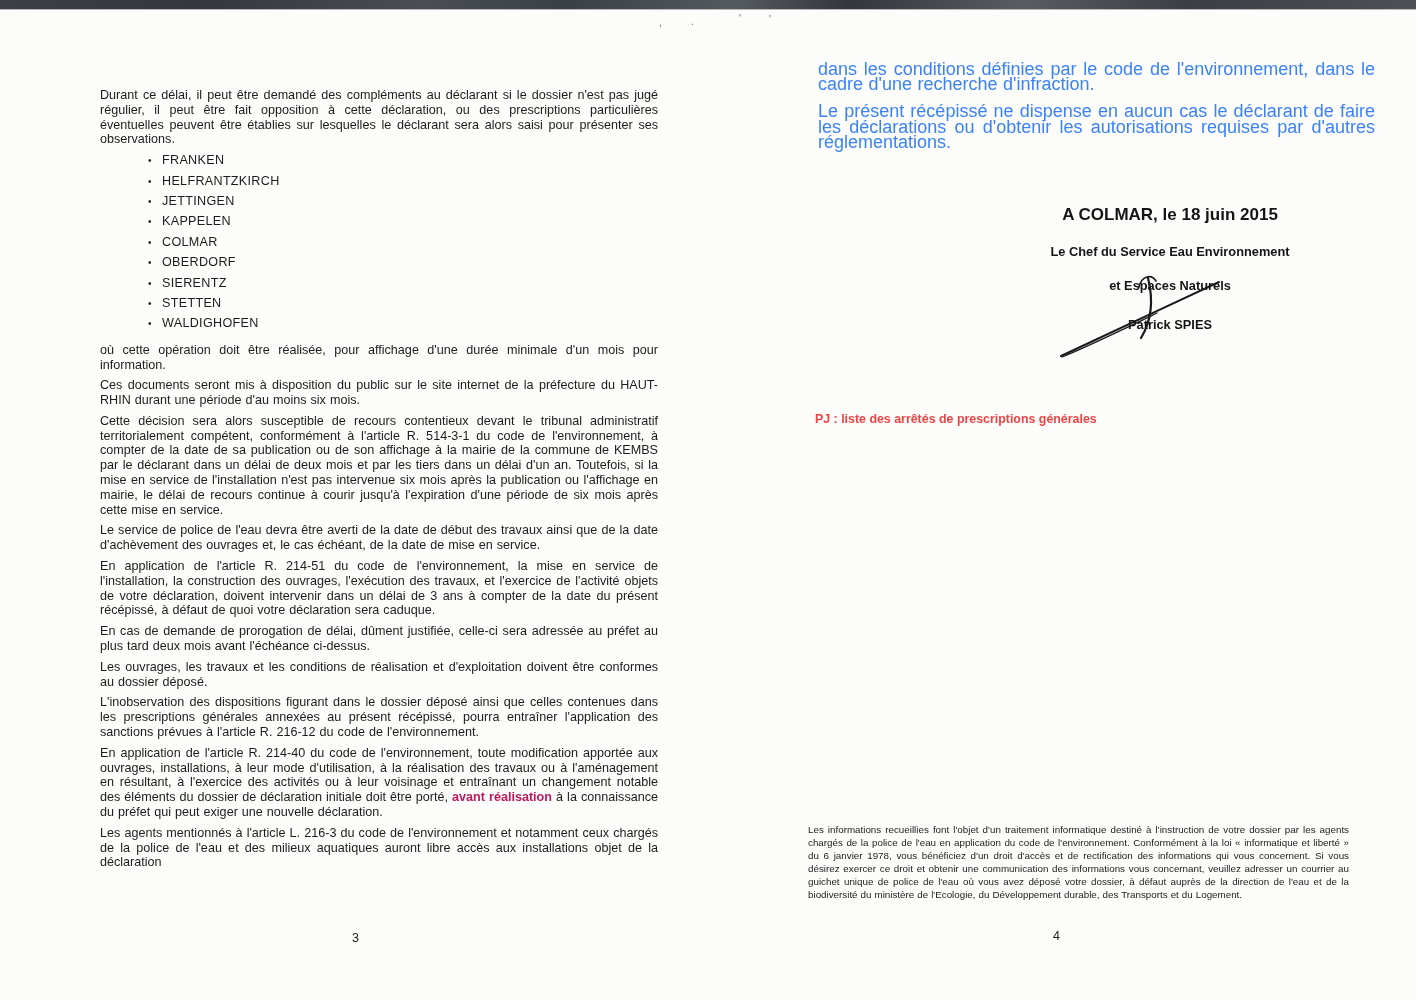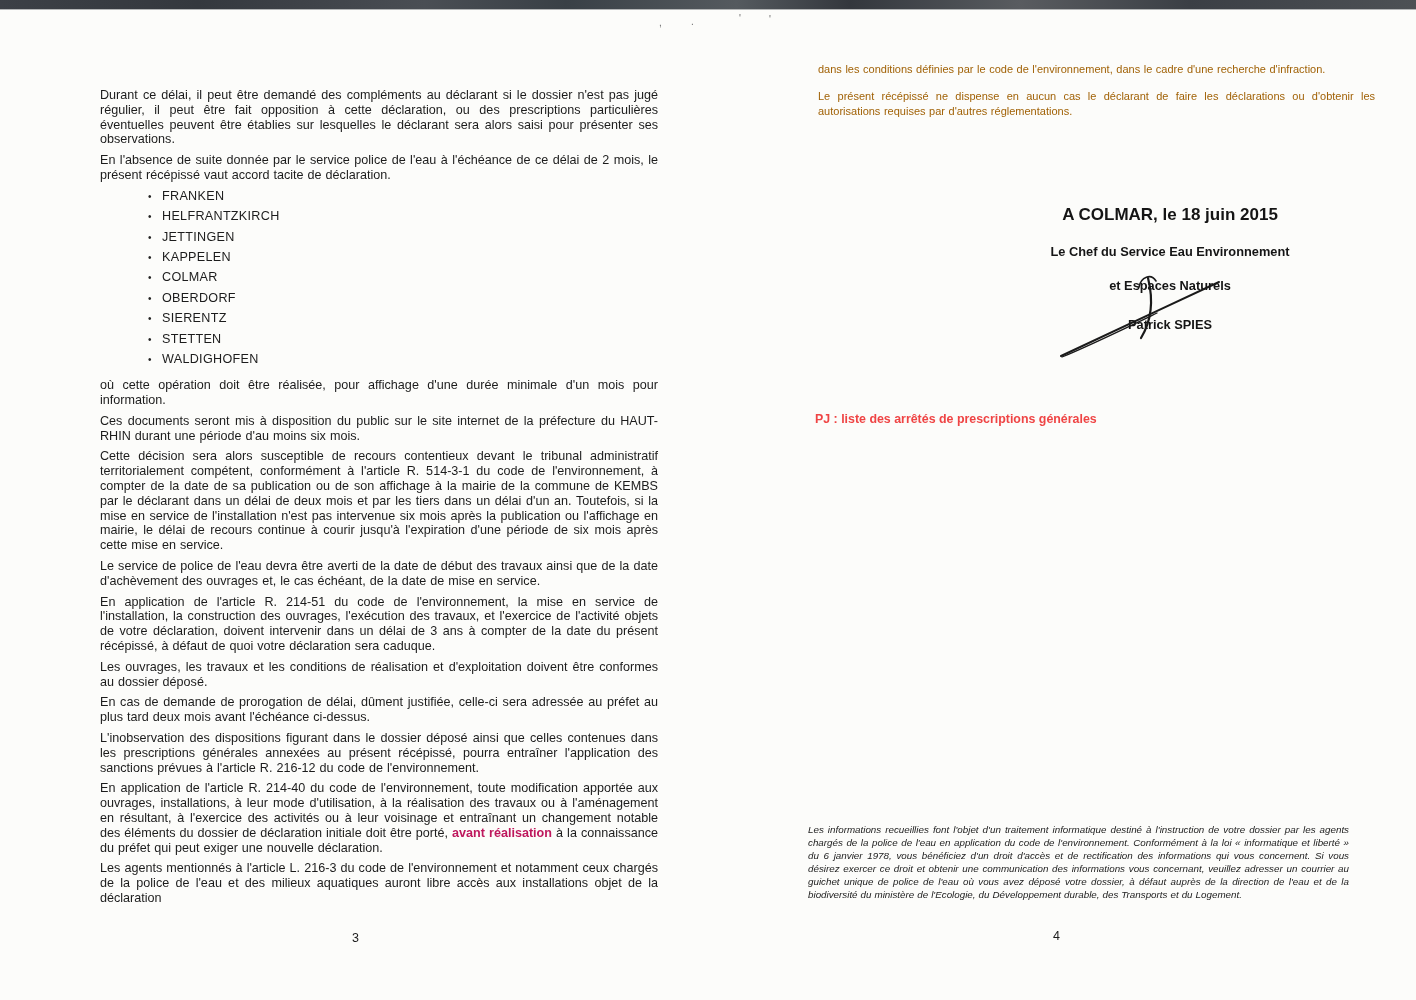--- a/index.html
+++ b/index.html
@@ -36,22 +36,22 @@
   b, .b { font-weight: bold; color: #be185d; }
 
   .commune-list { margin: 2px 0 6px 0; }
   .commune-row { display: flex; align-items: baseline; height: 20.4px; padding-left: 48px; }
   .commune-row .bullet { width: 14px; font-size: 10px; color: #222; }
   .commune-row .commune-label { letter-spacing: 0.3px; }
 
   
   .col-right {
     position: absolute; left: 818px; top: 62px; width: 557px;
-    font-size: 11px; line-height: 15.2px; word-spacing: 0.5px;
-    color: #a16207;
+    font-size: 18px; line-height: 15.2px; word-spacing: 0.5px;
+    color: #3b82f6;
   }
   .col-right p { margin: 0 0 12px 0; }
 
   .sign-block {
     position: absolute; left: 1005px; top: 205px; width: 330px;
     text-align: center; color: #151515;
   }
   .sign-date { font-weight: bold; font-size: 17px; margin-bottom: 16px; }
   .sign-title { font-weight: bold; font-size: 12.8px; line-height: 15px; margin-top: 19px; }
   .sign-name { font-weight: bold; font-size: 12.8px; margin-top: 24px; }
@@ -62,41 +62,40 @@
   }
 
   .pj-line {
     position: absolute; left: 815px; top: 412px;
     font-weight: bold; font-size: 12.4px; color: #ef4444;
   }
 
   .fine-print {
     position: absolute; left: 808px; top: 824px; width: 541px;
     font-size: 9.8px; line-height: 12.9px; text-align: justify;
-    color: #222; word-spacing: 0.3px; font-style: italic;
+    color: #222; word-spacing: 0.3px;
   }
 
   .page-num { position: absolute; font-size: 12.5px; color: #1c1c1c; }
   .page-num-3 { left: 352px; top: 931px; }
   .page-num-4 { left: 1053px; top: 929px; }
 </style>
 </head>
 <body>
 
 <div class="sheet">
 
   <div class="scan-band"></div>
   <span class="top-mark" style="left:659px;top:18px;">,</span>
   <span class="top-mark" style="left:691px;top:17px;">.</span>
   <span class="top-mark" style="left:739px;top:14px;">'</span>
   <span class="top-mark" style="left:769px;top:15px;">'</span>
 
   <div class="col-left">
     <p class="j">Durant ce délai, il peut être demandé des compléments au déclarant si le dossier n'est pas jugé régulier, il peut être fait opposition à cette déclaration, ou des prescriptions particulières éventuelles peuvent être établies sur lesquelles le déclarant sera alors saisi pour présenter ses observations.</p>
-    <p class="j">En l'absence de suite donnée par le service police de l'eau à l'échéance de ce délai de 2 mois, le présent récépissé vaut accord tacite de déclaration.</p>
 
     <div class="commune-list">
       <div class="commune-row">
         <span class="bullet">•</span>
         <span class="commune-label">FRANKEN</span>
       </div>
       <div class="commune-row">
         <span class="bullet">•</span>
         <span class="commune-label">HELFRANTZKIRCH</span>
       </div>
@@ -128,22 +127,22 @@
         <span class="bullet">•</span>
         <span class="commune-label">WALDIGHOFEN</span>
       </div>
     </div>
 
     <p class="j">où cette opération doit être réalisée, pour affichage d'une durée minimale d'un mois pour information.</p>
     <p class="j">Ces documents seront mis à disposition du public sur le site internet de la préfecture du HAUT-RHIN durant une période d'au moins six mois.</p>
     <p class="j">Cette décision sera alors susceptible de recours contentieux devant le tribunal administratif territorialement compétent, conformément à l'article R. 514-3-1 du code de l'environnement, à compter de la date de sa publication ou de son affichage à la mairie de la commune de KEMBS par le déclarant dans un délai de deux mois et par les tiers dans un délai d'un an. Toutefois, si la mise en service de l'installation n'est pas intervenue six mois après la publication ou l'affichage en mairie, le délai de recours continue à courir jusqu'à l'expiration d'une période de six mois après cette mise en service.</p>
     <p class="j">Le service de police de l'eau devra être averti de la date de début des travaux ainsi que de la date d'achèvement des ouvrages et, le cas échéant, de la date de mise en service.</p>
     <p class="j">En application de l'article R. 214-51 du code de l'environnement, la mise en service de l'installation, la construction des ouvrages, l'exécution des travaux, et l'exercice de l'activité objets de votre déclaration, doivent intervenir dans un délai de 3 ans à compter de la date du présent récépissé, à défaut de quoi votre déclaration sera caduque.</p>
+    <p class="j">En cas de demande de prorogation de délai, dûment justifiée, celle-ci sera adressée au préfet au plus tard deux mois avant l'échéance ci-dessus.</p>
     <p class="j">Les ouvrages, les travaux et les conditions de réalisation et d'exploitation doivent être conformes au dossier déposé.</p>
-    <p class="j">En cas de demande de prorogation de délai, dûment justifiée, celle-ci sera adressée au préfet au plus tard deux mois avant l'échéance ci-dessus.</p>
     <p class="j">L'inobservation des dispositions figurant dans le dossier déposé ainsi que celles contenues dans les prescriptions générales annexées au présent récépissé, pourra entraîner l'application des sanctions prévues à l'article R. 216-12 du code de l'environnement.</p>
     <p class="j"><span>En application de l'article R. 214-40 du code de l'environnement, toute modification apportée aux ouvrages, installations, à leur mode d'utilisation, à la réalisation des travaux ou à l'aménagement en résultant, à l'exercice des activités ou à leur voisinage et entraînant un changement notable des éléments du dossier de déclaration initiale doit être porté, </span><b>avant réalisation</b><span> à la connaissance du préfet qui peut exiger une nouvelle déclaration.</span></p>
     <p class="j">Les agents mentionnés à l'article L. 216-3 du code de l'environnement et notamment ceux chargés de la police de l'eau et des milieux aquatiques auront libre accès aux installations objet de la déclaration</p>
   </div>
 
   <span class="page-num page-num-3">3</span>
 
   <div class="col-right">
     <p class="j">dans les conditions définies par le code de l'environnement, dans le cadre d'une recherche d'infraction.</p>
     <p class="j">Le présent récépissé ne dispense en aucun cas le déclarant de faire les déclarations ou d'obtenir les autorisations requises par d'autres réglementations.</p>

